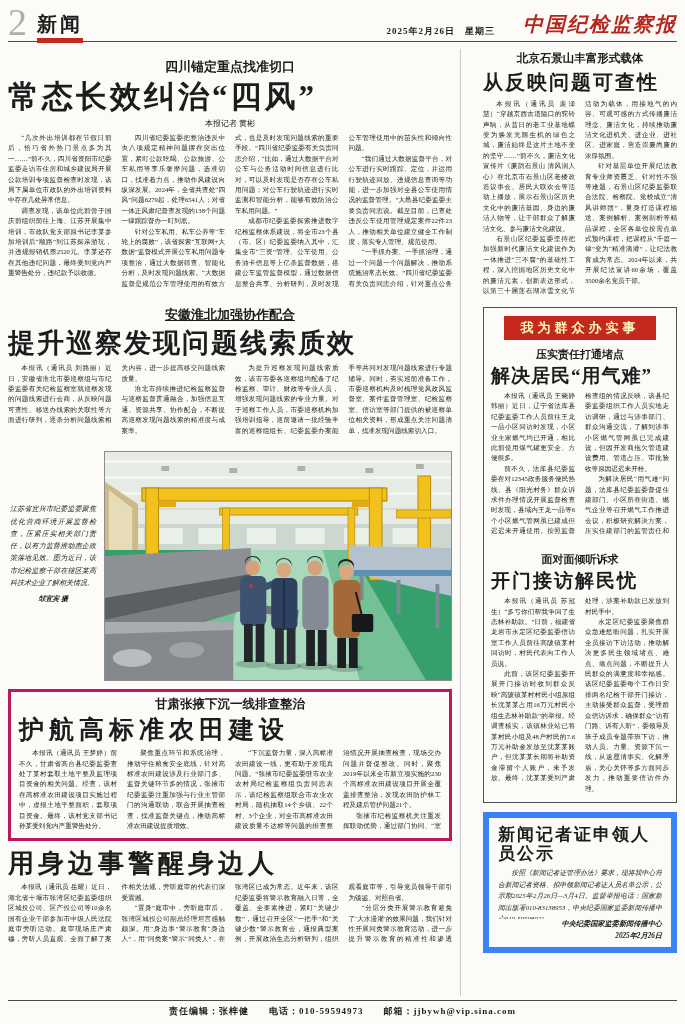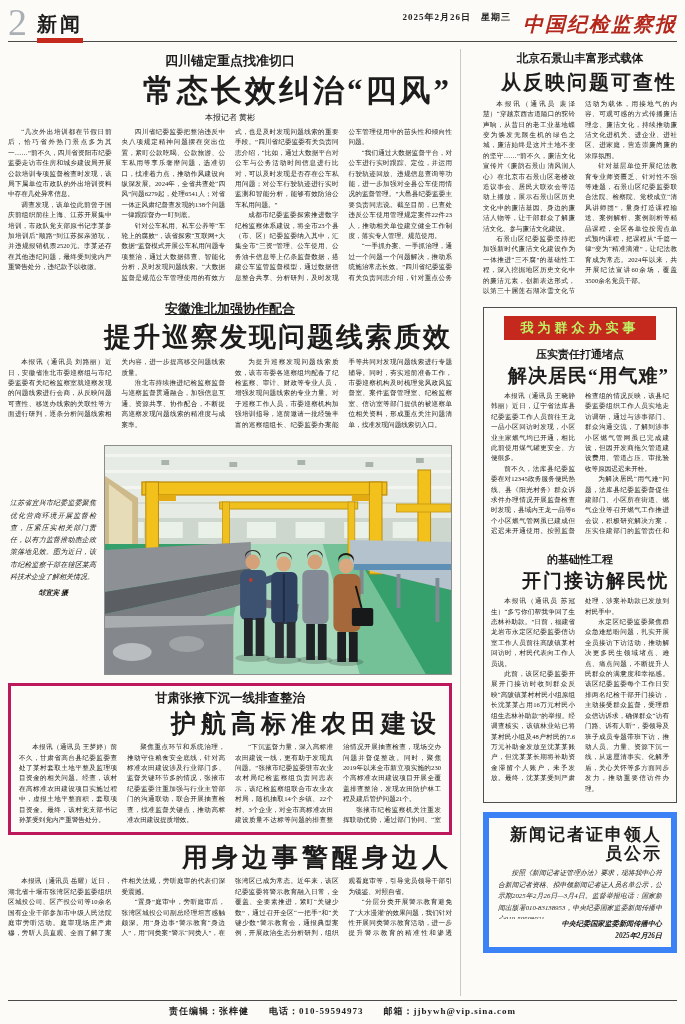--- a/index.html
+++ b/index.html
@@ -8,37 +8,37 @@
     background:#fcfbf7; color:#1c1c1c; padding:6px 8px 4px;
     font-family:"Liberation Serif","DejaVu Serif",serif;
     display:flex; flex-direction:column; overflow:hidden;
   }
   
   .header { display:flex; align-items:flex-end; border-bottom:1.5px solid #4a4a4a; padding-bottom:3px; }
   .pagenum { font-size:38px; line-height:.85; color:#a9afb4; font-weight:400; margin-right:10px; }
   .section-wrap { position:relative; }
   .section { font-size:20px; font-weight:bold; letter-spacing:3px; }
   .section-bar { position:absolute; left:0; bottom:-5px; width:46px; height:5px; background:#c5281c; }
-  .header-right { margin-left:auto; display:flex; align-items:flex-start; gap:12px; }
+  .header-right { margin-left:auto; display:flex; align-items:flex-end; gap:28px; }
   .date { font-size:9px; font-weight:bold; letter-spacing:1px; color:#222; }
   .masthead { font-size:20px; color:#b3271c; font-weight:bold; font-style:italic; letter-spacing:2px; }
   
   .main { flex:1; display:flex; margin-top:7px; overflow:hidden; }
   .left  { width:452px; box-sizing:border-box; padding-right:8px; }
   .right { flex:1; box-sizing:border-box; border-left:1px solid #c9c9c9; padding-left:22px; }
   
   .kicker   { text-align:center; font-weight:bold; }
-  .headline { text-align:right; font-weight:bold; line-height:1.12; }
+  .headline { text-align:left; font-weight:bold; line-height:1.12; }
   .byline   { text-align:center; font-size:8px; margin:3px 0 4px; }
   .body { font-size:6.6px; line-height:1.58; text-align:justify; overflow:hidden; }
   .body p { margin:0; text-indent:2em; }
   .cols4 { column-count:4; column-gap:10px; }
   .cols2 { column-count:2; column-gap:10px; }
   
-  .art-sichuan .kicker   { font-size:13px; margin-top:3px; }
+  .art-sichuan .kicker   { font-size:13px; margin-top:9px; }
   .art-sichuan .headline { font-size:31px; letter-spacing:3px; margin:4px 0 0; }
   .art-sichuan .body     { height:165px; }
   .art-huaibei { margin-top:8px; }
   .art-huaibei .kicker   { font-size:13px;text-decoration:underline; }
   .art-huaibei .headline { font-size:27px; letter-spacing:2px; margin:4px 0 5px; }
   .art-huaibei .body     { height:82px; }
   .photo-row { display:flex; margin-top:6px; height:230px; }
   .caption-col { width:96px; box-sizing:border-box; padding:52px 8px 0 2px;
                  font-size:7px; font-style:italic; line-height:1.75; text-align:justify; }
   .credit { text-align:center; margin-top:4px; font-weight:bold; font-style:italic; font-size:7px; }
@@ -50,21 +50,21 @@
   .redbox .body     { height:84px; }
   .art-shiyan { margin-top:8px; }
   .art-shiyan .kicker   { font-size:12.5px; }
   .art-shiyan .headline { font-size:26px; letter-spacing:4px; margin:3px 0 4px; }
   .art-shiyan .body     { height:72px; }
   
   .art-sjs .kicker   { font-size:11.5px; margin-top:2px; }
   .art-sjs .headline { font-size:20px; letter-spacing:2px; margin:5px 0 5px; }
   .art-sjs .body     { height:200px; }
   .box1 { border:1px solid #4f4f4f; margin-top:8px; padding:8px 7px; }
-  .banner { background:#c5281c; color:#bef264; text-align:center; font-size:13px; font-weight:bold;
+  .banner { background:#c5281c; color:#fef9c3; text-align:center; font-size:13px; font-weight:bold;
             letter-spacing:4px; width:152px; margin:0 auto 7px; padding:3px 0; }
   .art-faku .kicker   { font-size:11px; }
   .art-faku .headline { font-size:19px; letter-spacing:1px; margin:3px 0 5px; }
   .art-faku .body     { height:150px; }
   .art-yongding { margin-top:11px; }
   .art-yongding .kicker   { font-size:11px; }
   .art-yongding .headline { font-size:19px; letter-spacing:2px; margin:3px 0 5px; }
   .art-yongding .body     { height:198px; }
   .box2 { border:6px solid #3b82f6; margin-top:9px; padding:7px 9px 5px; }
   .box2 .headline { font-size:17px; letter-spacing:2px; }
@@ -270,21 +270,21 @@
           <div class="headline">解决居民“用气难”</div>
           <div class="body cols2">
             <p>本报讯（通讯员 王晓静 韩丽）近日，辽宁省法库县纪委监委工作人员前往王龙一品小区回访时发现，小区业主家燃气均已开通，相比此前使用煤气罐更安全、方便很多。</p>
             <p>前不久，法库县纪委监委在对12345政务服务便民热线、县《阳光村务》群众诉求件办理情况开展监督检查时发现，县域内王龙一品等6个小区燃气管网虽已建成但迟迟未开通使用。按照监督检查组的情况反映，该县纪委监委组织工作人员实地走访调研，通过与涉事部门、群众沟通交流，了解到涉事小区燃气管网虽已完成建设，但因开发商拖欠管道建设费用、管道占压、审批验收等原因迟迟未开栓。</p>
             <p>为解决居民“用气难”问题，法库县纪委监委督促住建部门、小区所在街道、燃气企业等召开燃气工作推进会议，积极研究解决方案，压实住建部门的监管责任和燃气企业的主体责任，督促相关部门加快施工、尽早开栓，并做好与小区居民的沟通工作，及时解答居民疑问。</p>
 
           </div>
         </div>
 
         <div class="art-yongding">
-          <div class="kicker">的基础性工程</div>
+          <div class="kicker">面对面倾听诉求</div>
           <div class="headline">开门接访解民忧</div>
           <div class="body cols2">
             <p>本报讯（通讯员 苏冠生）“多亏你们帮我争回了生态林补助款。”日前，福建省龙岩市永定区纪委监委信访室工作人员前往高陂镇某村回访时，村民代表向工作人员说。</p>
             <p>此前，该区纪委监委开展开门接访时收到群众反映“高陂镇某村村民小组原组长沈某某占用16万元村民小组生态林补助款”的举报。经调查核实，该镇林业站已将某村民小组及48户村民的7.6万元补助金发放至沈某某账户，但沈某某长期将补助资金滞留个人账户，未予发放。最终，沈某某受到严肃处理，涉案补助款已发放到村民手中。</p>
             <p>永定区纪委监委聚焦群众急难愁盼问题，扎实开展全员接访下访活动，推动解决更多民生领域堵点、难点、痛点问题，不断提升人民群众的满意度和幸福感。该区纪委监委每个工作日安排两名纪检干部开门接访，主动接受群众监督，受理群众信访诉求，确保群众“访有门路、诉有人听”，委领导及班子成员专题带班下访，推动人员、力量、资源下沉一线，从速厘清事实、化解矛盾，关心关怀等多方面同步发力，推动重要信访件办理。</p>
             <p>同时，该区纪委监委优化整合办信力量，按件受理、分级分类、限时办结，信访室每周对受理信访举报件进行梳理、统计，对临近办理期限的信访举报件进行督办，每月通报办理进度，各季度开展通报办理、核查、反馈等情况，推动信访举报问题件件有回音、落地落实见效。</p>
           </div>
         </div>
       </div>
 

